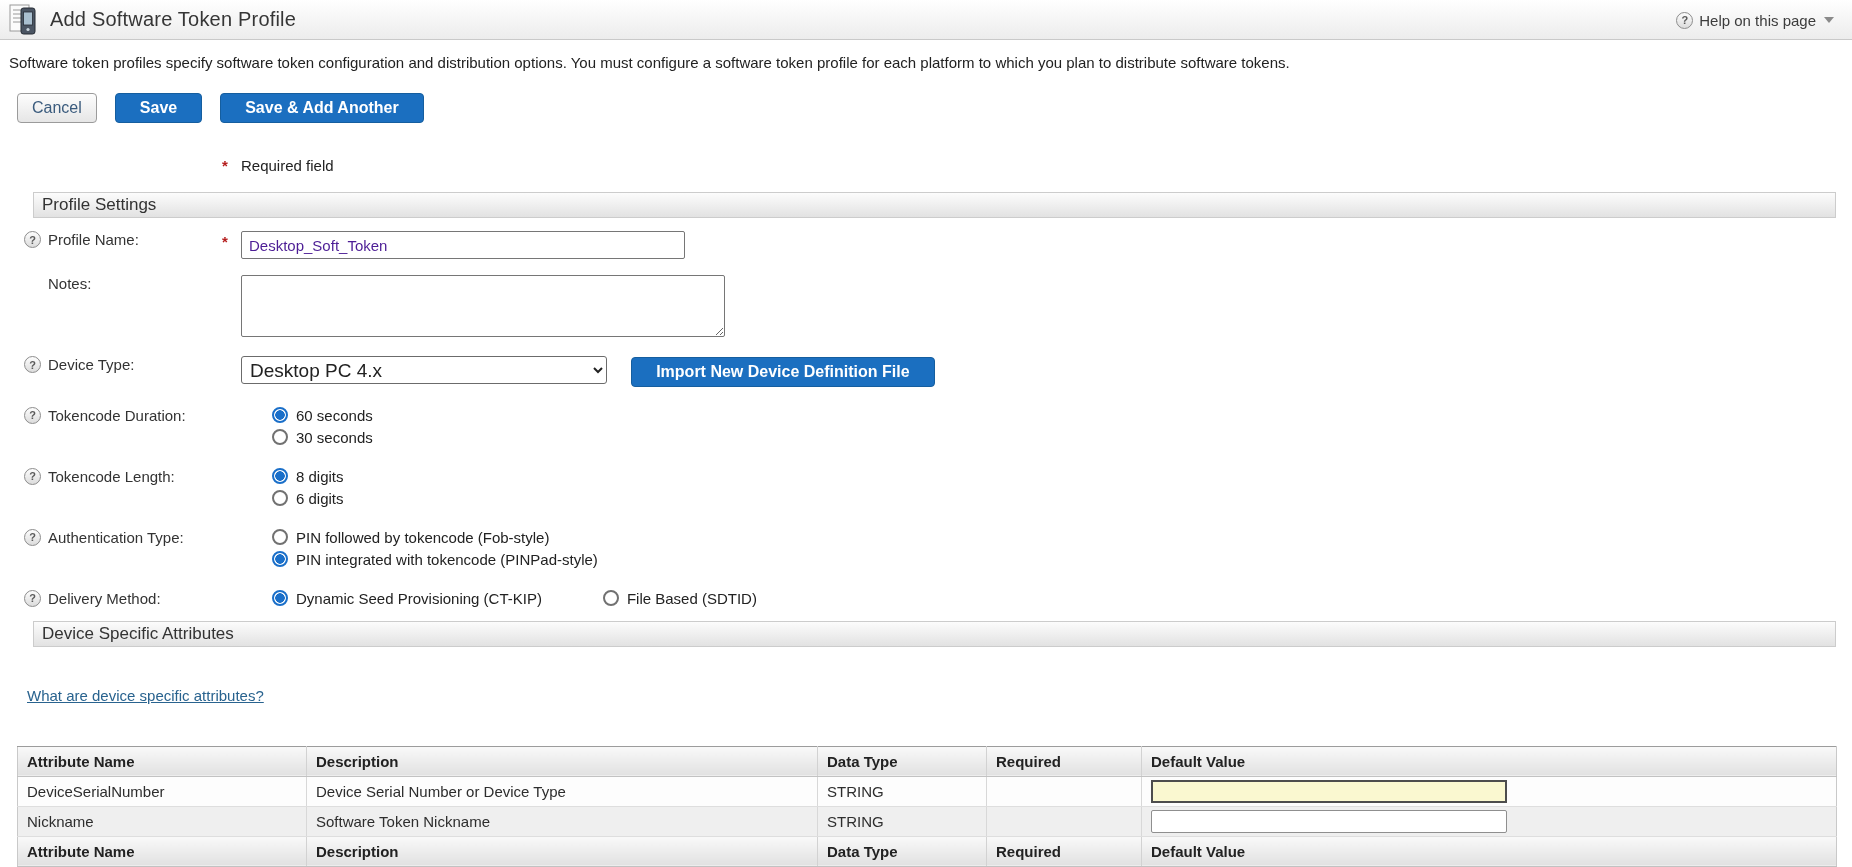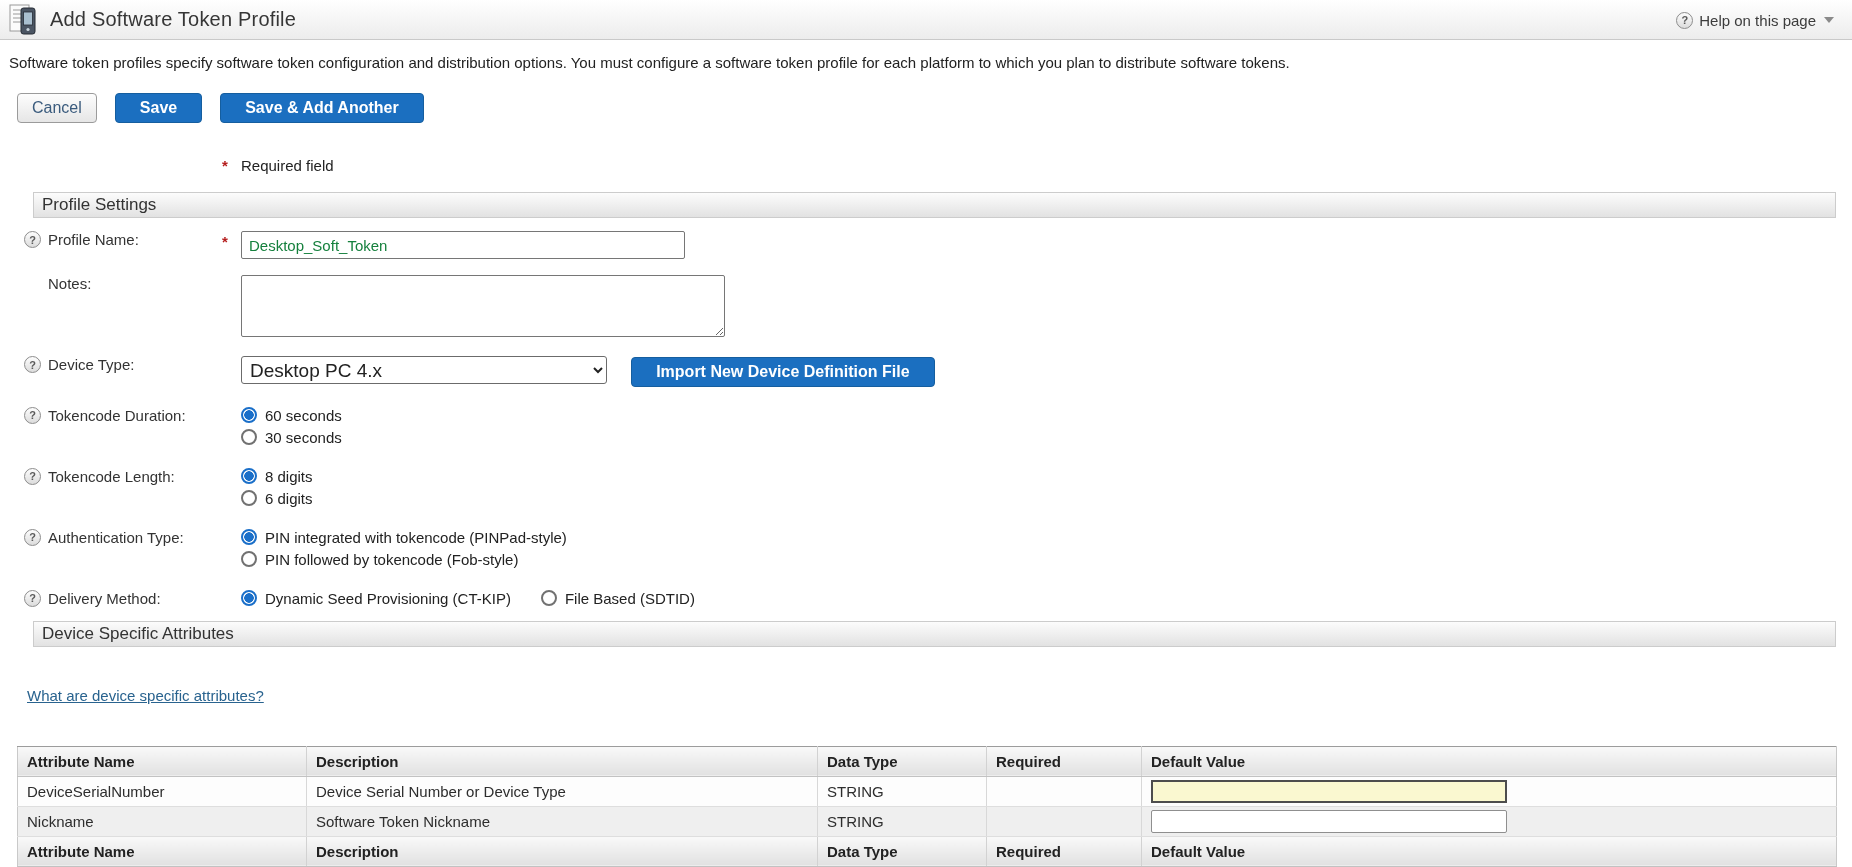--- a/index.html
+++ b/index.html
@@ -45,32 +45,32 @@
   
   .form-row { display: flex; align-items: flex-start; margin-top: 16px; }
   .label-cell { flex: 0 0 222px; display: flex; align-items: center; gap: 7px;
     padding-left: 24px; }
   .label-cell .label-txt { font-size: 15px; color: #333; }
   .icon-spacer { width: 17px; flex: 0 0 17px; }
   .ast-cell { flex: 0 0 19px; padding-top: 2px; }
   .ctrl-cell { flex: 1 1 auto; }
 
   .text-input { width: 444px; height: 28px; border: 1px solid #767676; border-radius: 2px;
-    padding: 0 7px; font-family: "Liberation Sans", sans-serif; font-size: 15px; color: #15803d; }
+    padding: 0 7px; font-family: "Liberation Sans", sans-serif; font-size: 15px; color: #4c1d95; }
   .notes-area { width: 484px; height: 62px; border: 1px solid #767676; border-radius: 2px;
     padding: 4px 7px; font-family: "Liberation Sans", sans-serif; font-size: 15px;
     resize: both; }
   .device-select { width: 366px; height: 28px; border: 1px solid #6b6b6b; border-radius: 3px;
     background: #ffffff; font-family: "Liberation Sans", sans-serif; font-size: 19px;
     color: #222; padding: 0 4px; }
   .import-btn { margin-left: 20px; }
 
   .radio-group { display: flex; flex-direction: column; gap: 5px; }
   .radio-group.inline { flex-direction: row; gap: 30px; text-align: right; }
-  .radio-opt { display: flex; align-items: center; gap: 8px; cursor: pointer; }
+  .radio-opt { display: flex; align-items: center; gap: 8px; cursor: pointer; margin-left: 31px; }
   .radio-opt .opt-label { font-size: 15px; color: #222; }
   .radio { width: 16px; height: 16px; border-radius: 50%; background: #fff;
     border: 2px solid #717171; flex: 0 0 16px; }
   .radio.checked { border-color: #1a6fc9;
     background: radial-gradient(circle, #1a6fc9 0 4.5px, #ffffff 5px); }
 
   .attr-link { display: inline-block; margin: 40px 0 0 27px; font-size: 15px;
     color: #29638f; text-decoration: underline; cursor: pointer; }
 
   
@@ -209,26 +209,26 @@
 </div>
 
 <div class="form-row" style="margin-top:22px;">
   <div class="label-cell">
     <span class="qmark">?</span>
     <span class="label-txt">Authentication Type:</span>
   </div>
   <div class="ast-cell"></div>
   <div class="ctrl-cell radio-group">
     <label class="radio-opt">
+      <span class="radio"></span>
+      <span class="opt-label">PIN followed by tokencode (Fob-style)</span>
+    </label>
+    <label class="radio-opt">
       <span class="radio checked"></span>
       <span class="opt-label">PIN integrated with tokencode (PINPad-style)</span>
-    </label>
-    <label class="radio-opt">
-      <span class="radio"></span>
-      <span class="opt-label">PIN followed by tokencode (Fob-style)</span>
     </label>
   </div>
 </div>
 
 <div class="form-row" style="margin-top:22px;">
   <div class="label-cell">
     <span class="qmark">?</span>
     <span class="label-txt">Delivery Method:</span>
   </div>
   <div class="ast-cell"></div>

